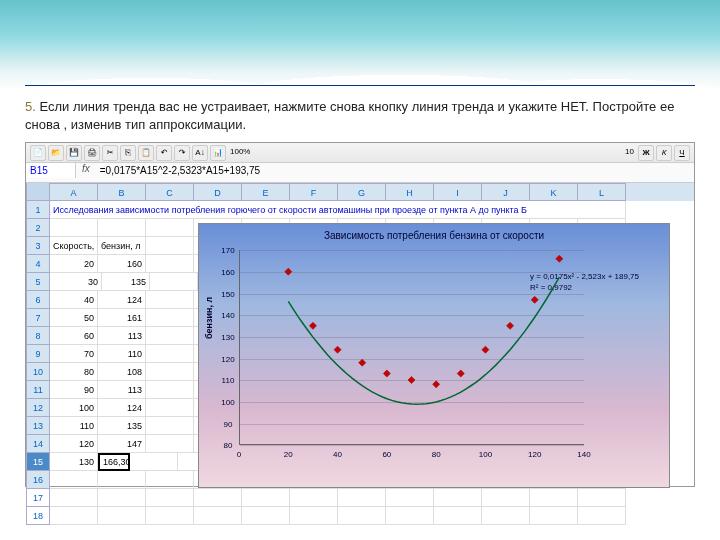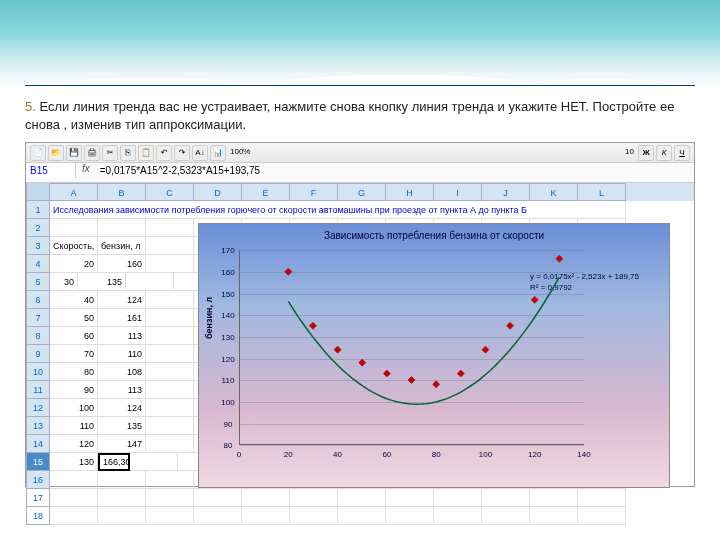--- a/index.html
+++ b/index.html
@@ -217,21 +217,21 @@
               <div class="cell" style="width: 48px;"></div>
               <div class="cell" style="width: 48px;"></div>
               <div class="cell" style="width: 48px;"></div>
               <div class="cell" style="width: 48px;"></div>
               <div class="cell" style="width: 48px;"></div>
               <div class="cell" style="width: 48px;"></div>
               <div class="cell" style="width: 48px;"></div>
               <div class="cell" style="width: 48px;"></div>
             </div>
             <div class="row">
-              <div class="cell num" style="width: 28px;">30</div>
+              <div class="cell num" style="width: 52px;">30</div>
               <div class="cell num" style="width: 48px;">135</div>
               <div class="cell" style="width: 48px;"></div>
               <div class="cell" style="width: 48px;"></div>
               <div class="cell" style="width: 48px;"></div>
               <div class="cell" style="width: 48px;"></div>
               <div class="cell" style="width: 48px;"></div>
               <div class="cell" style="width: 48px;"></div>
               <div class="cell" style="width: 48px;"></div>
               <div class="cell" style="width: 48px;"></div>
               <div class="cell" style="width: 48px;"></div>

